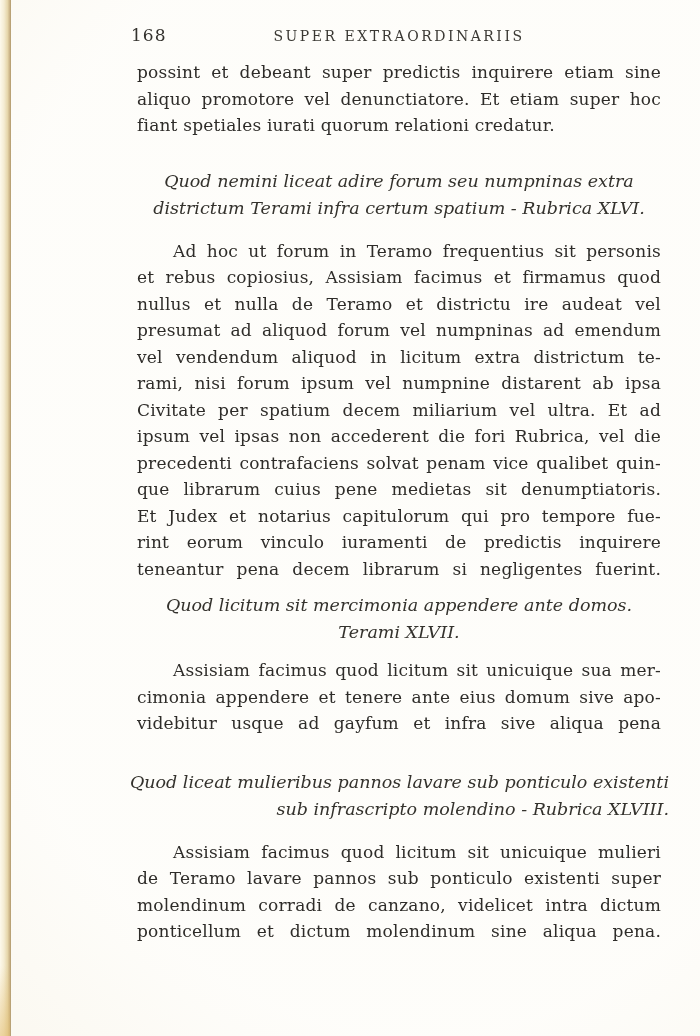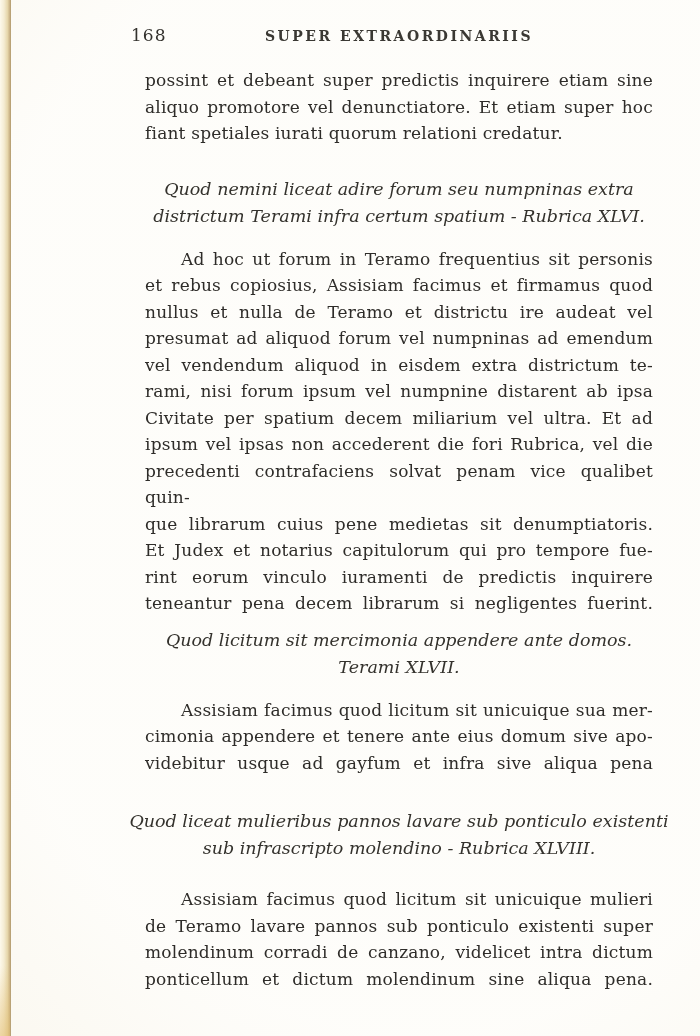--- a/index.html
+++ b/index.html
@@ -49,27 +49,27 @@
     position: absolute;
     left: 2px; top: 0;
     font-size: 17px;
     letter-spacing: 1px;
     color: #33312d;
   }
   .head-title {
     display: block;
     text-align: center;
     font-size: 14px;
-    font-weight: 700;
+    font-weight: 400;
     letter-spacing: 2.5px;
     padding-top: 3px;
     color: #3a3833;
     white-space: nowrap;
   }
-  .para { margin: 16px; }
+  .para { margin: 8px; }
   .tline {
     font-size: 17px;
     line-height: 26.5px;
     text-align: left;
     white-space: normal;
     letter-spacing: 0.2px;
   }
   .tline.j {
     text-align: justify;
     text-align-last: justify;
@@ -83,21 +83,21 @@
     font-size: 17.5px;
     line-height: 27px;
     white-space: nowrap;
     color: #34322d;
   }
   .sp-para1   { margin-bottom: 29px; }
   .sp-rub46   { margin-bottom: 16px; }
   .sp-para2   { margin-bottom: 10px; }
   .sp-rub47   { margin-bottom: 11px; }
   .sp-para3   { margin-bottom: 32px; }
-  .sp-rub48   { margin-bottom: 24px; }
+  .sp-rub48   { margin-bottom: 16px; text-align: right; }
 </style>
 </head>
 <body>
 
 <div class="scan">
   <div class="binding-edge"></div>
 
   <div class="textblock">
 
     <header class="running-header">
@@ -114,21 +114,21 @@
     <div class="rubric sp-rub46">
       <div class="rline">Quod nemini liceat adire forum seu numpninas extra</div>
       <div class="rline">districtum Terami infra certum spatium - Rubrica XLVI.</div>
     </div>
 
     <div class="para sp-para2">
       <div class="tline j ind">Ad hoc ut forum in Teramo frequentius sit personis</div>
       <div class="tline j">et rebus copiosius, Assisiam facimus et firmamus quod</div>
       <div class="tline j">nullus et nulla de Teramo et districtu ire audeat vel</div>
       <div class="tline j">presumat ad aliquod forum vel numpninas ad emendum</div>
-      <div class="tline j">vel vendendum aliquod in eisdem extra districtum te-</div>
+      <div class="tline j">vel vendendum aliquod in licitum extra districtum te-</div>
       <div class="tline j">rami, nisi forum ipsum vel numpnine distarent ab ipsa</div>
       <div class="tline j">Civitate per spatium decem miliarium vel ultra. Et ad</div>
       <div class="tline j">ipsum vel ipsas non accederent die fori Rubrica, vel die</div>
       <div class="tline j">precedenti contrafaciens solvat penam vice qualibet quin-</div>
       <div class="tline j">que librarum cuius pene medietas sit denumptiatoris.</div>
       <div class="tline j">Et Judex et notarius capitulorum qui pro tempore fue-</div>
       <div class="tline j">rint eorum vinculo iuramenti de predictis inquirere</div>
       <div class="tline j">teneantur pena decem librarum si negligentes fuerint.</div>
     </div>
 

